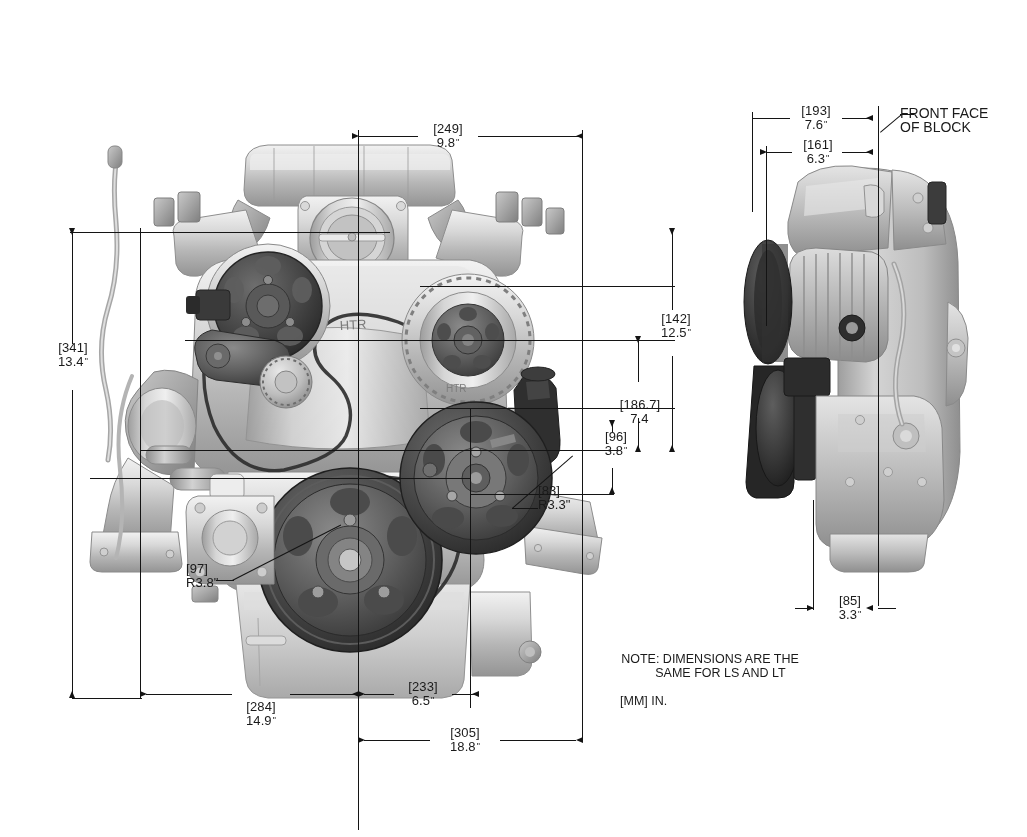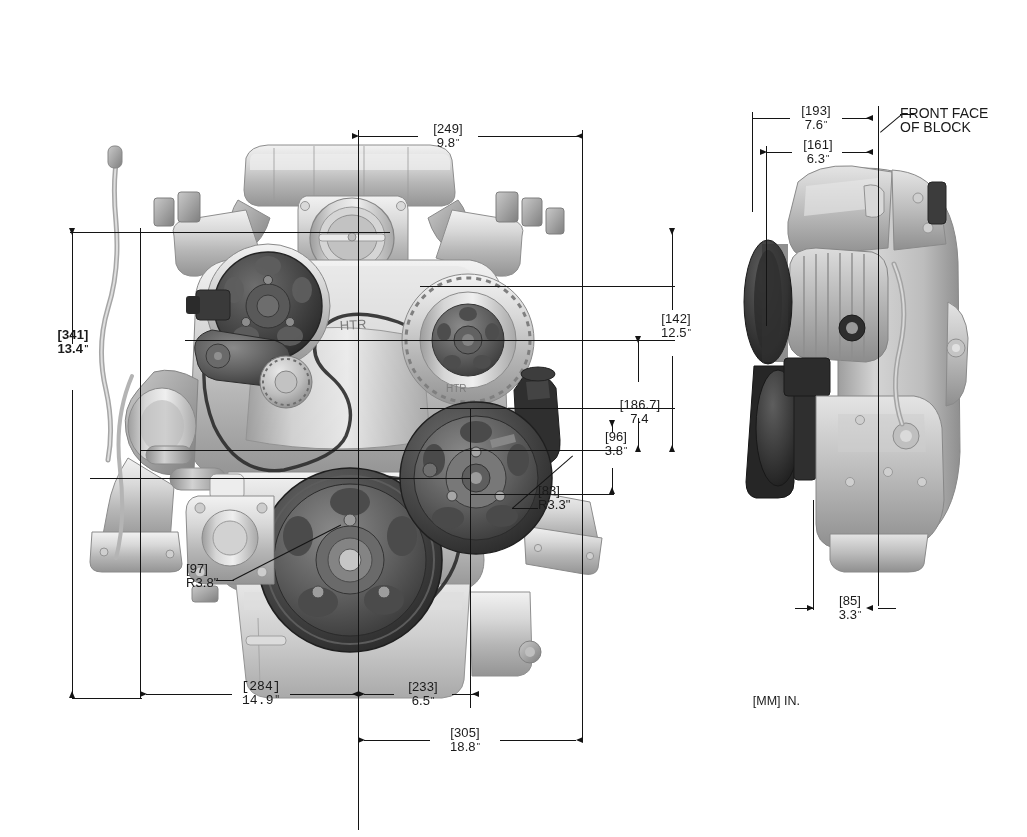--- a/index.html
+++ b/index.html
@@ -393,21 +393,21 @@
   <div class="arw l" style="left:576px;top:133px;"></div>
   <div class="dim" style="left:418px;top:122px;width:60px;">
     <span class="mm">[249]</span>
     <span class="in"><span>9.8</span><span class="q">"</span></span>
   </div>
 
   <div class="vline" style="left:72px;top:232px;height:112px;"></div>
   <div class="vline" style="left:72px;top:390px;height:308px;"></div>
   <div class="arw d" style="left:69px;top:228px;"></div>
   <div class="arw u" style="left:69px;top:691px;"></div>
-  <div class="dim" style="left:42px;top:328px;width:62px;font-weight:bold;">
+  <div class="dim" style="left:42px;top:341px;width:62px;">
     <span class="mm">[341]</span>
     <span class="in"><span>13.4</span><span class="q">"</span></span>
   </div>
   <div class="hline" style="left:72px;top:698px;width:70px;"></div>
 
   <div class="vline" style="left:672px;top:232px;height:78px;"></div>
   <div class="vline" style="left:672px;top:356px;height:96px;"></div>
   <div class="arw d" style="left:669px;top:228px;"></div>
   <div class="arw u" style="left:669px;top:445px;"></div>
   <div class="dim" style="left:646px;top:312px;width:60px;">
@@ -445,21 +445,21 @@
   <div class="hline" style="left:216px;top:580px;width:18px;"></div>
   <div class="dim" style="left:186px;top:562px;width:52px;text-align:left;">
     <span class="mm">[97]</span>
     <span class="in">R3.8"</span>
   </div>
 
   <div class="hline" style="left:146px;top:694px;width:86px;"></div>
   <div class="hline" style="left:290px;top:694px;width:66px;"></div>
   <div class="arw r" style="left:140px;top:691px;"></div>
   <div class="arw l" style="left:352px;top:691px;"></div>
-  <div class="dim" style="left:232px;top:680px;width:58px;font-family:Liberation Mono, monospace;">
+  <div class="dim" style="left:232px;top:700px;width:58px;">
     <span class="mm">[284]</span>
     <span class="in"><span>14.9</span><span class="q">"</span></span>
   </div>
 
   <div class="hline" style="left:364px;top:694px;width:30px;"></div>
   <div class="hline" style="left:452px;top:694px;width:24px;"></div>
   <div class="arw r" style="left:358px;top:691px;"></div>
   <div class="arw l" style="left:472px;top:691px;"></div>
   <div class="dim" style="left:394px;top:680px;width:58px;">
     <span class="mm">[233]</span>
@@ -505,15 +505,17 @@
   <div class="vline" style="left:813px;top:500px;height:110px;"></div>
   <div class="hline" style="left:795px;top:608px;width:18px;"></div>
   <div class="hline" style="left:878px;top:608px;width:18px;"></div>
   <div class="arw r" style="left:807px;top:605px;"></div>
   <div class="arw l" style="left:866px;top:605px;"></div>
   <div class="dim" style="left:824px;top:594px;width:52px;">
     <span class="mm">[85]</span>
     <span class="in"><span>3.3</span><span class="q">"</span></span>
   </div>
 
-  <div class="note" style="left:620px;top:694px;width:180px;text-align:right;"><span>[MM] IN.</span></div>
+  <div class="note" style="left:620px;top:652px;width:180px;text-align:center;"><span>NOTE: DIMENSIONS ARE THE
+      SAME FOR LS AND LT</span></div>
+  <div class="note" style="left:620px;top:694px;width:180px;text-align:left;"><span>[MM] IN.</span></div>
 
 </div>
 
 </body></html>

